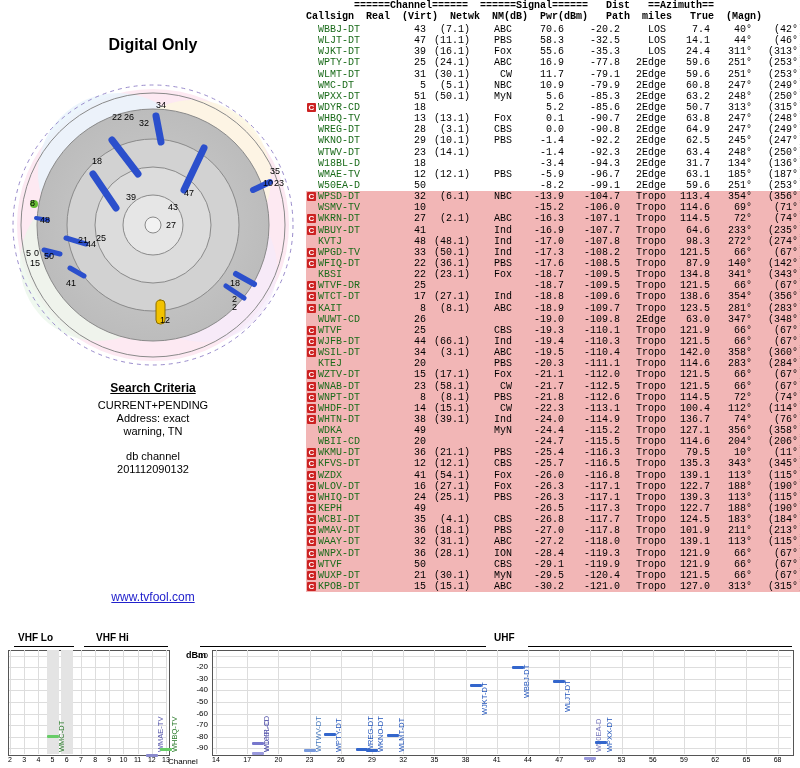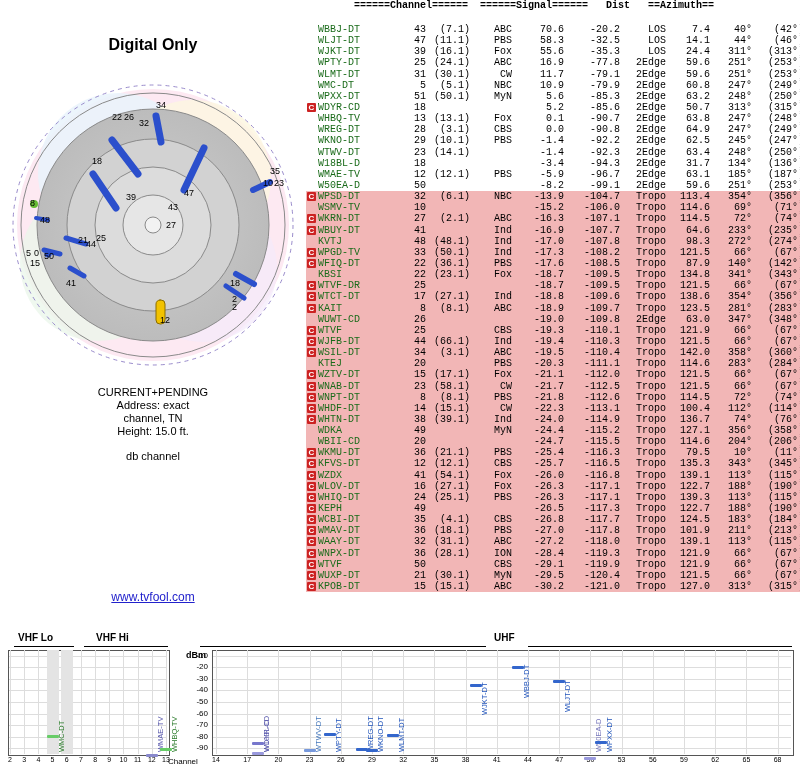--- a/index.html
+++ b/index.html
@@ -133,33 +133,35 @@
           <div style="position: absolute; left: 22px; top: 180px; font-size: 9px; color: rgb(0, 0, 0); font-family: &quot;Liberation Sans&quot;, sans-serif;">15</div>
           <div style="position: absolute; left: 58px; top: 200px; font-size: 9px; color: rgb(0, 0, 0); font-family: &quot;Liberation Sans&quot;, sans-serif;">41</div>
           <div style="position: absolute; left: 222px; top: 200px; font-size: 9px; color: rgb(0, 0, 0); font-family: &quot;Liberation Sans&quot;, sans-serif;">18</div>
           <div style="position: absolute; left: 224px; top: 216px; font-size: 9px; color: rgb(0, 0, 0); font-family: &quot;Liberation Sans&quot;, sans-serif;">2</div>
           <div style="position: absolute; left: 224px; top: 224px; font-size: 9px; color: rgb(0, 0, 0); font-family: &quot;Liberation Sans&quot;, sans-serif;">2</div>
           <div style="position: absolute; left: 152px; top: 237px; font-size: 9px; color: rgb(0, 0, 0); font-family: &quot;Liberation Sans&quot;, sans-serif;">12</div>
         </div>
     </div>
 
     <div id="criteria">
+      <div class="hdr">Search Criteria</div>
       <div class="blk">CURRENT+PENDING</div>
       <div>Address: exact</div>
-      <div>channel, TN</div>
-      <div>Height: 15.0 ft.</div>
+      <div>warning, TN</div>
       <div class="gap">db channel</div>
+      <div>201112090132</div>
     </div>
 
     <div id="site">www.tvfool.com</div>
   </div>
 
   <div id="table">
     <div id="thead">
       <div class="hrow">        ======Channel======  ======Signal======   Dist   ==Azimuth==</div>
+      <div class="hrow">Callsign  Real  (Virt)  Netwk  NM(dB)  Pwr(dBm)   Path  miles   True  (Magn)</div>
     </div>
     <div id="tbody">
         <div class="trow"><span class="cells"><span class="c-call" style="color: rgb(26, 107, 26);">WBBJ-DT</span><span class="c-real" style="color: rgb(0, 0, 0);">43</span><span class="c-virt" style="color: rgb(0, 0, 0);">(7.1)</span><span class="c-netw" style="color: rgb(0, 0, 0);">ABC</span><span class="c-nm" style="color: rgb(0, 0, 0);">70.6</span><span class="c-pwr" style="color: rgb(0, 0, 0);">-20.2</span><span class="c-path" style="color: rgb(0, 0, 0);">LOS</span><span class="c-dist" style="color: rgb(0, 0, 0);">7.4</span><span class="c-true" style="color: rgb(0, 0, 0);">40°</span><span class="c-magn" style="color: rgb(0, 0, 0);">(42°)</span></span></div>
         <div class="trow"><span class="cells"><span class="c-call" style="color: rgb(26, 107, 26);">WLJT-DT</span><span class="c-real" style="color: rgb(0, 0, 0);">47</span><span class="c-virt" style="color: rgb(0, 0, 0);">(11.1)</span><span class="c-netw" style="color: rgb(0, 0, 0);">PBS</span><span class="c-nm" style="color: rgb(0, 0, 0);">58.3</span><span class="c-pwr" style="color: rgb(0, 0, 0);">-32.5</span><span class="c-path" style="color: rgb(0, 0, 0);">LOS</span><span class="c-dist" style="color: rgb(0, 0, 0);">14.1</span><span class="c-true" style="color: rgb(0, 0, 0);">44°</span><span class="c-magn" style="color: rgb(0, 0, 0);">(46°)</span></span></div>
         <div class="trow"><span class="cells"><span class="c-call" style="color: rgb(26, 107, 26);">WJKT-DT</span><span class="c-real" style="color: rgb(0, 0, 0);">39</span><span class="c-virt" style="color: rgb(0, 0, 0);">(16.1)</span><span class="c-netw" style="color: rgb(0, 0, 0);">Fox</span><span class="c-nm" style="color: rgb(0, 0, 0);">55.6</span><span class="c-pwr" style="color: rgb(0, 0, 0);">-35.3</span><span class="c-path" style="color: rgb(0, 0, 0);">LOS</span><span class="c-dist" style="color: rgb(0, 0, 0);">24.4</span><span class="c-true" style="color: rgb(0, 0, 0);">311°</span><span class="c-magn" style="color: rgb(0, 0, 0);">(313°)</span></span></div>
         <div class="trow"><span class="cells"><span class="c-call" style="color: rgb(26, 107, 26);">WPTY-DT</span><span class="c-real" style="color: rgb(0, 0, 0);">25</span><span class="c-virt" style="color: rgb(0, 0, 0);">(24.1)</span><span class="c-netw" style="color: rgb(0, 0, 0);">ABC</span><span class="c-nm" style="color: rgb(0, 0, 0);">16.9</span><span class="c-pwr" style="color: rgb(0, 0, 0);">-77.8</span><span class="c-path" style="color: rgb(0, 0, 0);">2Edge</span><span class="c-dist" style="color: rgb(0, 0, 0);">59.6</span><span class="c-true" style="color: rgb(0, 0, 0);">251°</span><span class="c-magn" style="color: rgb(0, 0, 0);">(253°)</span></span></div>
         <div class="trow"><span class="cells"><span class="c-call" style="color: rgb(26, 107, 26);">WLMT-DT</span><span class="c-real" style="color: rgb(0, 0, 0);">31</span><span class="c-virt" style="color: rgb(0, 0, 0);">(30.1)</span><span class="c-netw" style="color: rgb(0, 0, 0);">CW</span><span class="c-nm" style="color: rgb(0, 0, 0);">11.7</span><span class="c-pwr" style="color: rgb(0, 0, 0);">-79.1</span><span class="c-path" style="color: rgb(0, 0, 0);">2Edge</span><span class="c-dist" style="color: rgb(0, 0, 0);">59.6</span><span class="c-true" style="color: rgb(0, 0, 0);">251°</span><span class="c-magn" style="color: rgb(0, 0, 0);">(253°)</span></span></div>
         <div class="trow"><span class="cells"><span class="c-call" style="color: rgb(26, 107, 26);">WMC-DT</span><span class="c-real" style="color: rgb(0, 0, 0);">5</span><span class="c-virt" style="color: rgb(0, 0, 0);">(5.1)</span><span class="c-netw" style="color: rgb(0, 0, 0);">NBC</span><span class="c-nm" style="color: rgb(0, 0, 0);">10.9</span><span class="c-pwr" style="color: rgb(0, 0, 0);">-79.9</span><span class="c-path" style="color: rgb(0, 0, 0);">2Edge</span><span class="c-dist" style="color: rgb(0, 0, 0);">60.8</span><span class="c-true" style="color: rgb(0, 0, 0);">247°</span><span class="c-magn" style="color: rgb(0, 0, 0);">(249°)</span></span></div>
         <div class="trow"><span class="cells"><span class="c-call" style="color: rgb(26, 107, 26);">WPXX-DT</span><span class="c-real" style="color: rgb(0, 0, 0);">51</span><span class="c-virt" style="color: rgb(0, 0, 0);">(50.1)</span><span class="c-netw" style="color: rgb(0, 0, 0);">MyN</span><span class="c-nm" style="color: rgb(0, 0, 0);">5.6</span><span class="c-pwr" style="color: rgb(0, 0, 0);">-85.3</span><span class="c-path" style="color: rgb(0, 0, 0);">2Edge</span><span class="c-dist" style="color: rgb(0, 0, 0);">63.2</span><span class="c-true" style="color: rgb(0, 0, 0);">248°</span><span class="c-magn" style="color: rgb(0, 0, 0);">(250°)</span></span></div>
         <div class="trow"><span class="cw">C</span><span class="cells"><span class="c-call" style="color: rgb(26, 107, 26);">WDYR-CD</span><span class="c-real" style="color: rgb(0, 0, 0);">18</span><span class="c-virt" style="color: rgb(0, 0, 0);"></span><span class="c-netw" style="color: rgb(0, 0, 0);"></span><span class="c-nm" style="color: rgb(0, 0, 0);">5.2</span><span class="c-pwr" style="color: rgb(0, 0, 0);">-85.6</span><span class="c-path" style="color: rgb(0, 0, 0);">2Edge</span><span class="c-dist" style="color: rgb(0, 0, 0);">50.7</span><span class="c-true" style="color: rgb(0, 0, 0);">313°</span><span class="c-magn" style="color: rgb(0, 0, 0);">(315°)</span></span></div>

